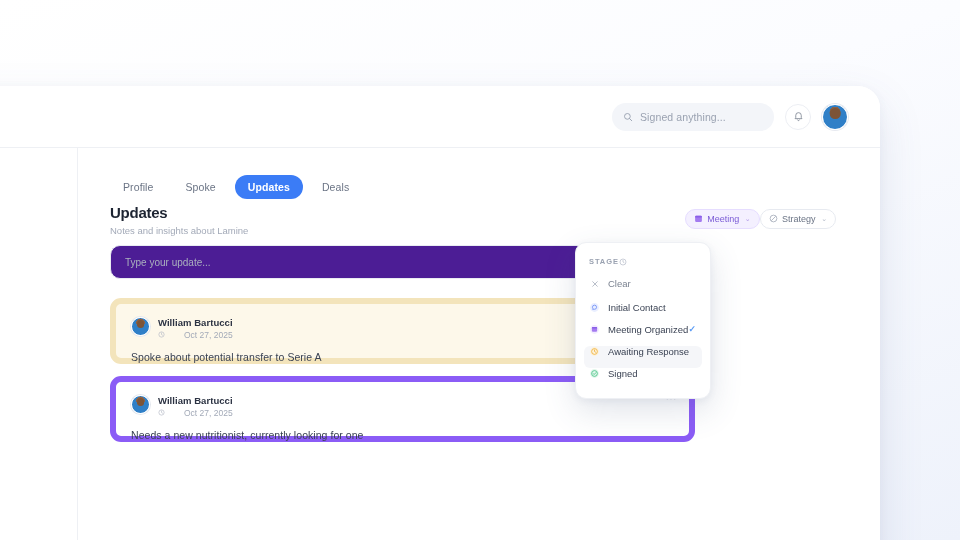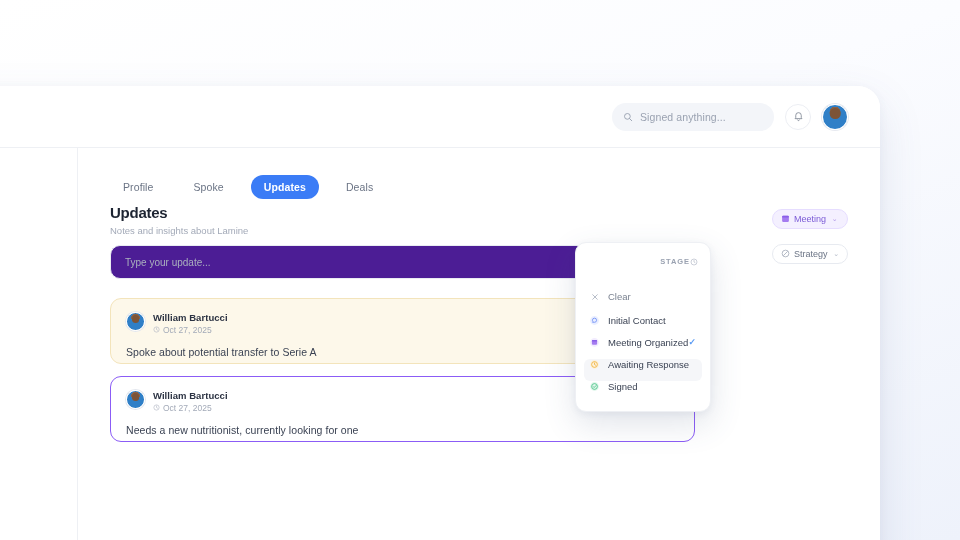--- a/index.html
+++ b/index.html
@@ -59,32 +59,32 @@
 
   
   #left-rail {
     position: absolute; left: 0; top: 62px; width: 198px; height: 458px;
     background: #fff; border-right: 1px solid #eef0f4;
   }
 
   
   #main { position: absolute; left: 198px; top: 62px; width: 802px; height: 458px; background: #fff; }
 
-  #tabs { position: absolute; left: 32px; top: 27px; display: flex; align-items: center; gap: 14px; }
+  #tabs { position: absolute; left: 32px; top: 27px; display: flex; align-items: center; gap: 6px; }
   .tab {
     font-size: 10.5px; color: #6b7485; padding: 6px 13px; border-radius: 13px;
     letter-spacing: .1px; white-space: nowrap;
   }
   .tab.active { background: #3b7cf6; color: #fff; font-weight: 600; }
 
   #section-head { position: absolute; left: 32px; top: 56px; }
   #section-head h1 { font-size: 15px; font-weight: 700; color: #1d2432; letter-spacing: -.25px; }
   #section-head p { font-size: 9.5px; color: #a3aab8; margin-top: 4px; }
 
-  #filters { position: absolute; right: 32px; top: 61px; display: flex; gap: 15px; flex-direction: column; }
+  #filters { position: absolute; right: 44px; top: 61px; display: flex; gap: 0; }
   .chip {
     height: 20px; border-radius: 10px; border: 1px solid #e7eaf0;
     display: flex; align-items: center; gap: 4.5px; padding: 0 8px;
     font-size: 9px; color: #6b7485; background: #fff; white-space: nowrap;
   }
   .chip.purple { background: #f4f0ff; border-color: #e6ddff; color: #7b5bd6; }
   .chev { font-size: 7px; color: #b3bac7; margin-left: 1px; }
   .chip.purple .chev { color: #b39ae8; }
 
   
@@ -95,56 +95,56 @@
   }
   #composer .ph { font-size: 10px; color: #aab1be; }
   .send-btn {
     width: 22px; height: 22px; border-radius: 50%; background: #f1f3f7;
     display: flex; align-items: center; justify-content: center;
   }
 
   
   .update-card {
     position: absolute; left: 32px; width: 585px;
-    border: 1px solid #8b5cf6; border-radius: 11px; background: #fff; padding: 13px 14px 13px 15px;
+    border: 6px solid #8b5cf6; border-radius: 11px; background: #fff; padding: 13px 14px 13px 15px;
   }
   .update-card.highlight { background: #fdf8ea; border-color: #f3e4bb; }
   #card-1 { top: 150px; height: 66px; }
   #card-2 { top: 228px; height: 66px; }
   .card-top { display: flex; align-items: flex-start; gap: 8px; }
   .av-sm {
     width: 19px; height: 19px; border-radius: 50%; flex: 0 0 19px;
     background: radial-gradient(circle at 50% 28%, #8a6248 0 28%, #2f7fc7 29% 100%);
     border: 1px solid #fff; box-shadow: 0 0 0 1px #e3e7ee; position: relative; overflow: hidden;
   }
   .av-sm::after {
     content: ""; position: absolute; left: 50%; top: 12%; width: 46%; height: 46%;
     transform: translateX(-50%); background: #7d5437; border-radius: 50%;
   }
   .au-name { font-size: 9.5px; font-weight: 700; color: #2b3242; letter-spacing: .05px; }
-  .au-date { font-size: 8.5px; color: #a3aab8; margin-top: 2px; display: flex; align-items: center; gap: 3px; }
+  .au-date { font-size: 8.5px; color: #a3aab8; margin-top: 2px; display: flex; align-items: center; gap: 19px; }
   .card-body { font-size: 10.5px; color: #3a4253; margin-top: 11px; letter-spacing: .05px; }
   .card-actions { position: absolute; right: 12px; top: 12px; display: flex; align-items: center; gap: 8px; }
   .star-badge {
     width: 17px; height: 17px; border-radius: 50%; background: #fdf0d4;
     display: flex; align-items: center; justify-content: center;
   }
   .dots { font-size: 11px; color: #b0b7c4; letter-spacing: .6px; line-height: 8px; }
 
   
   #stage-menu {
     position: absolute; left: 575px; top: 242px; width: 136px;
     background: #fff; border-radius: 11px;
     border: 1px solid #eef0f4;
     box-shadow: 0 12px 32px rgba(70,85,125,.16), 0 2px 7px rgba(70,85,125,.07);
     padding: 9px 8px 8px 8px; z-index: 40;
   }
   #stage-menu .hdr {
-    display: flex; align-items: center; justify-content: flex-end;
-    padding: 0 4px 0 5px; margin-bottom: 21px;
+    display: flex; align-items: center; justify-content: flex-start;
+    padding: 0 4px 0 5px; margin-bottom: 8px;
   }
   #stage-menu .hdr .t { font-size: 7.5px; font-weight: 700; color: #9aa2b1; letter-spacing: .9px; }
   .menu-row {
     display: flex; align-items: flex-start; gap: 8px;
     height: 22px; padding: 0 5px; border-radius: 6px;
     font-size: 9.5px; color: #3a4253; position: relative;
   }
   .menu-row.hover { background: #f5f6f9; }
   .menu-row.clear { color: #7b8391; margin-bottom: 2px; }
   .mi { width: 11px; height: 11px; flex: 0 0 11px; display: flex; align-items: center; justify-content: center; }

